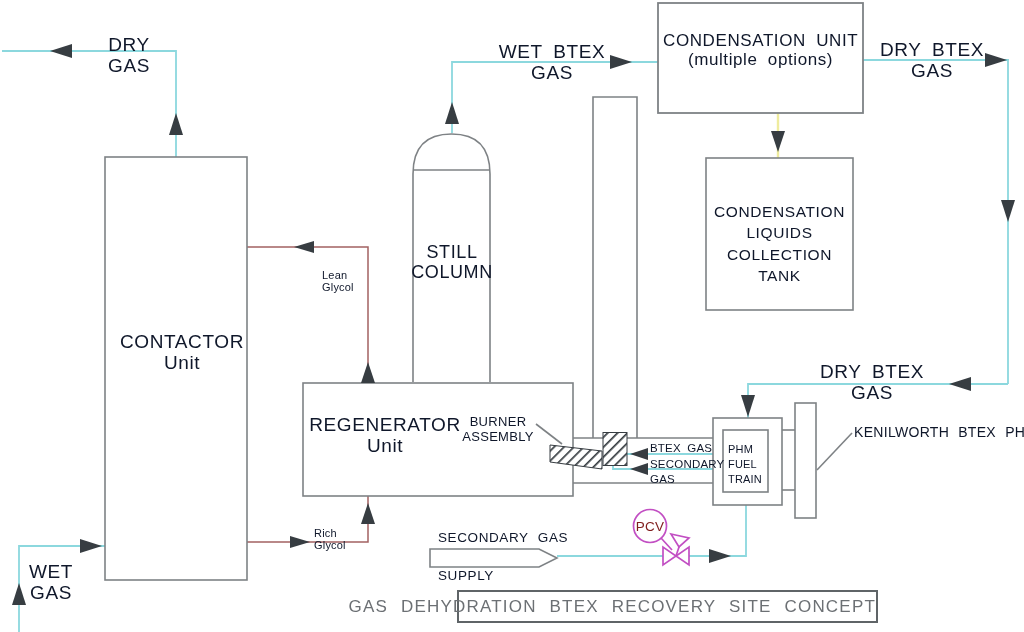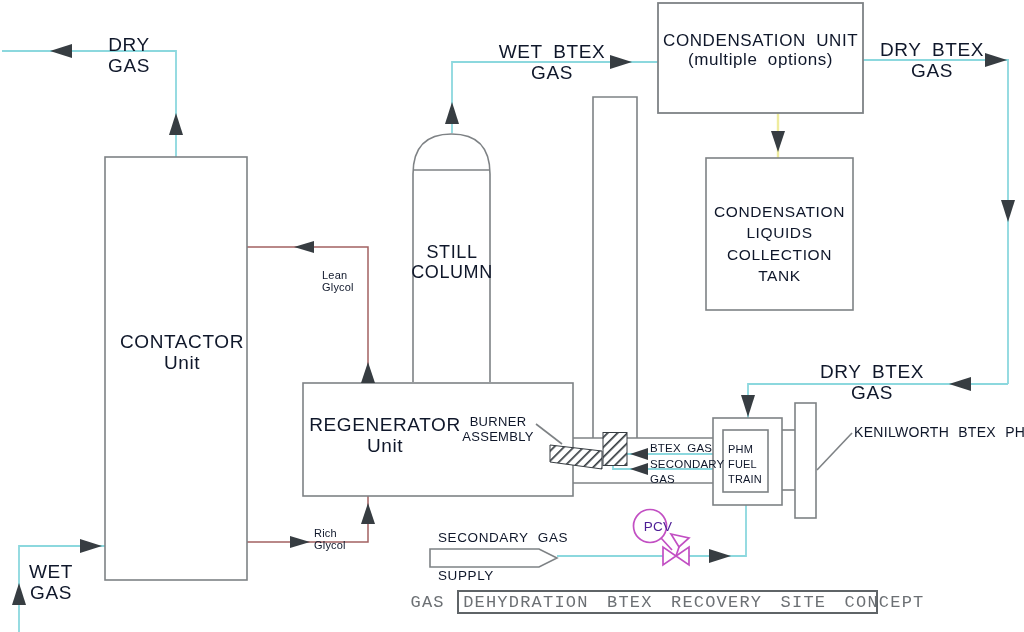--- a/index.html
+++ b/index.html
@@ -15,26 +15,26 @@
   .lbl div{white-space:nowrap;}
   .sz-big{font-size:19px;}
   .sz-med{font-size:17px;}
   .sz-tank{font-size:15.5px;}
   .sz-burner{font-size:13px;letter-spacing:0.3px;}
   .sz-small{font-size:11px;letter-spacing:0.2px;word-spacing:2px;}
   .sz-pipe{font-size:11.5px;letter-spacing:0.2px;word-spacing:3px;}
   .sz-ken{font-size:14px;word-spacing:5px;letter-spacing:0.3px;}
   .sz-sup{font-size:13.5px;word-spacing:5px;}
   .left{text-align:left;}
-  .magenta{color:#4c1d95;margin-left:8px;}
+  .magenta{color:#7f1d1d;}
   #title-box{
-    position:absolute;left:457px;top:590px;width:421px;height:24px;
+    position:absolute;left:457px;top:590px;width:421px;height:33px;
     border:2px solid #5F6467;box-sizing:border-box;display:flex;
-    align-items:center;justify-content:center;
-    font-size:17px;color:#6C7074;letter-spacing:1.2px;word-spacing:7px;white-space:nowrap;font-family:Liberation Mono, monospace;
+    align-items:center;justify-content:flex-end;
+    font-size:17px;color:#6C7074;letter-spacing:1.2px;word-spacing:7px;white-space:nowrap;
   }
 </style>
 </head>
 <body>
 
 <div id="stage">
 
   <svg id="diagram-svg" width="1024" height="632" viewBox="0 0 1024 632">
     <defs>
       <pattern id="hatch" width="7" height="7" patternUnits="userSpaceOnUse" patternTransform="rotate(45)">

